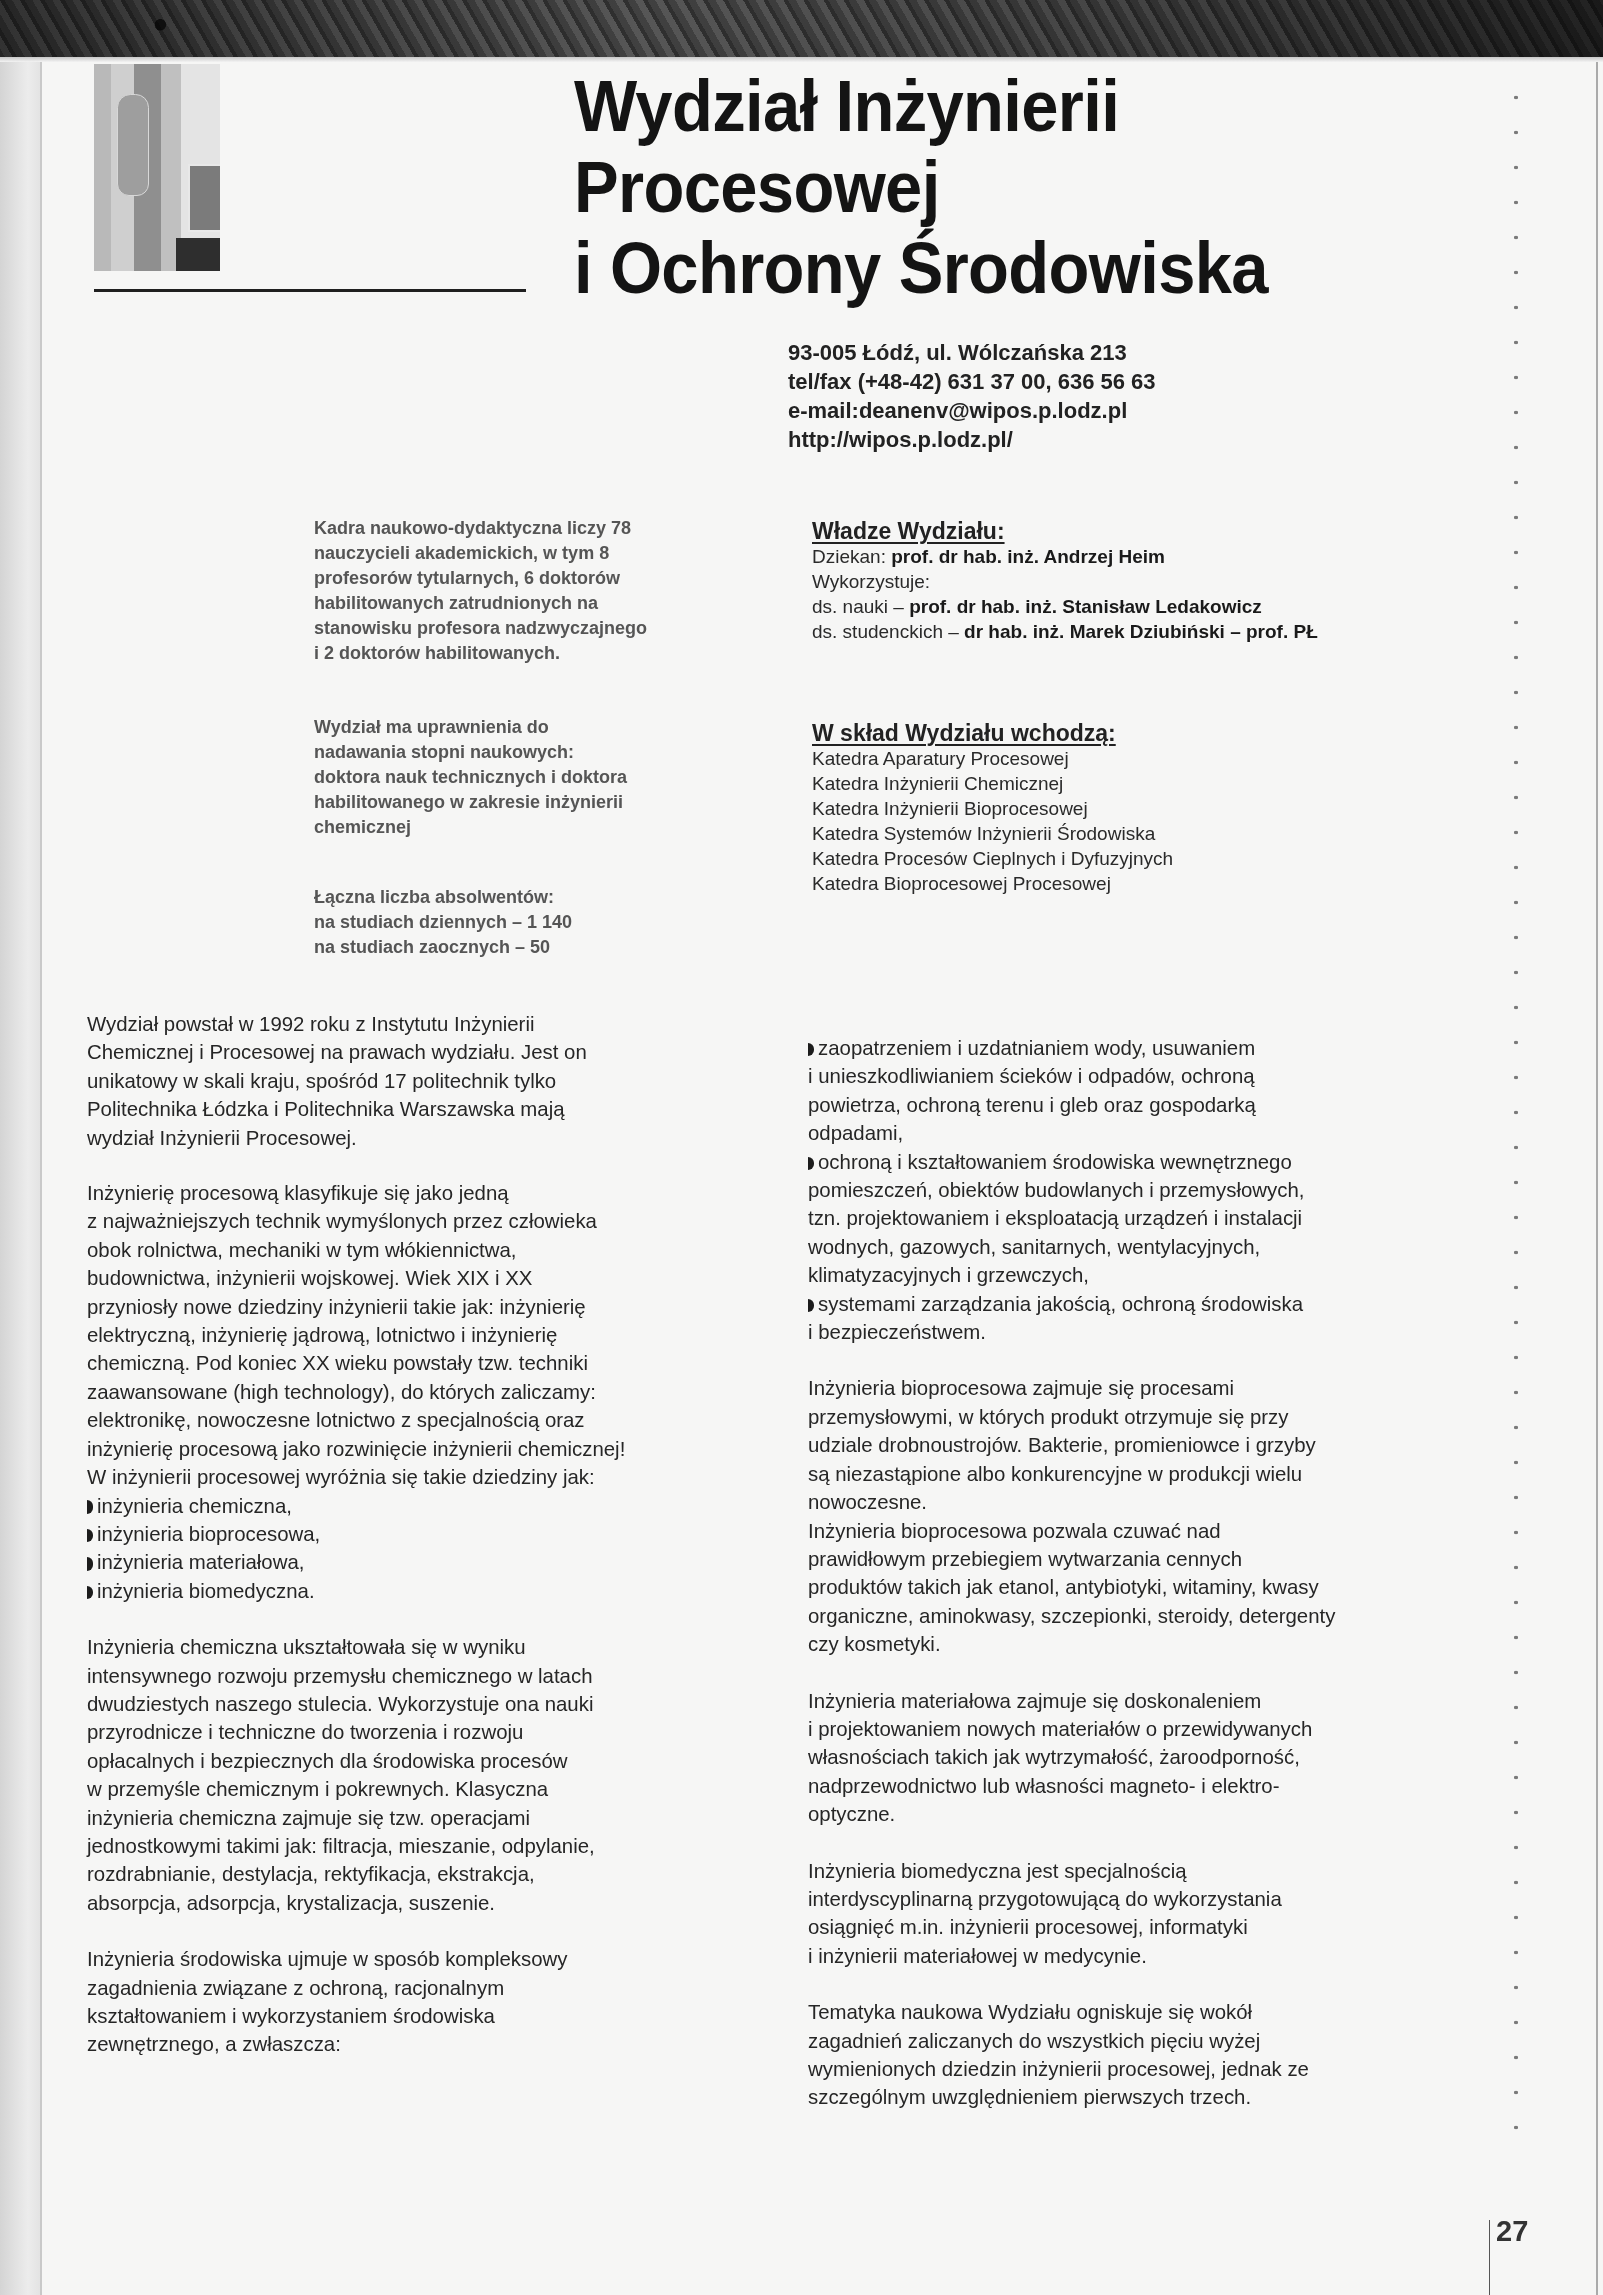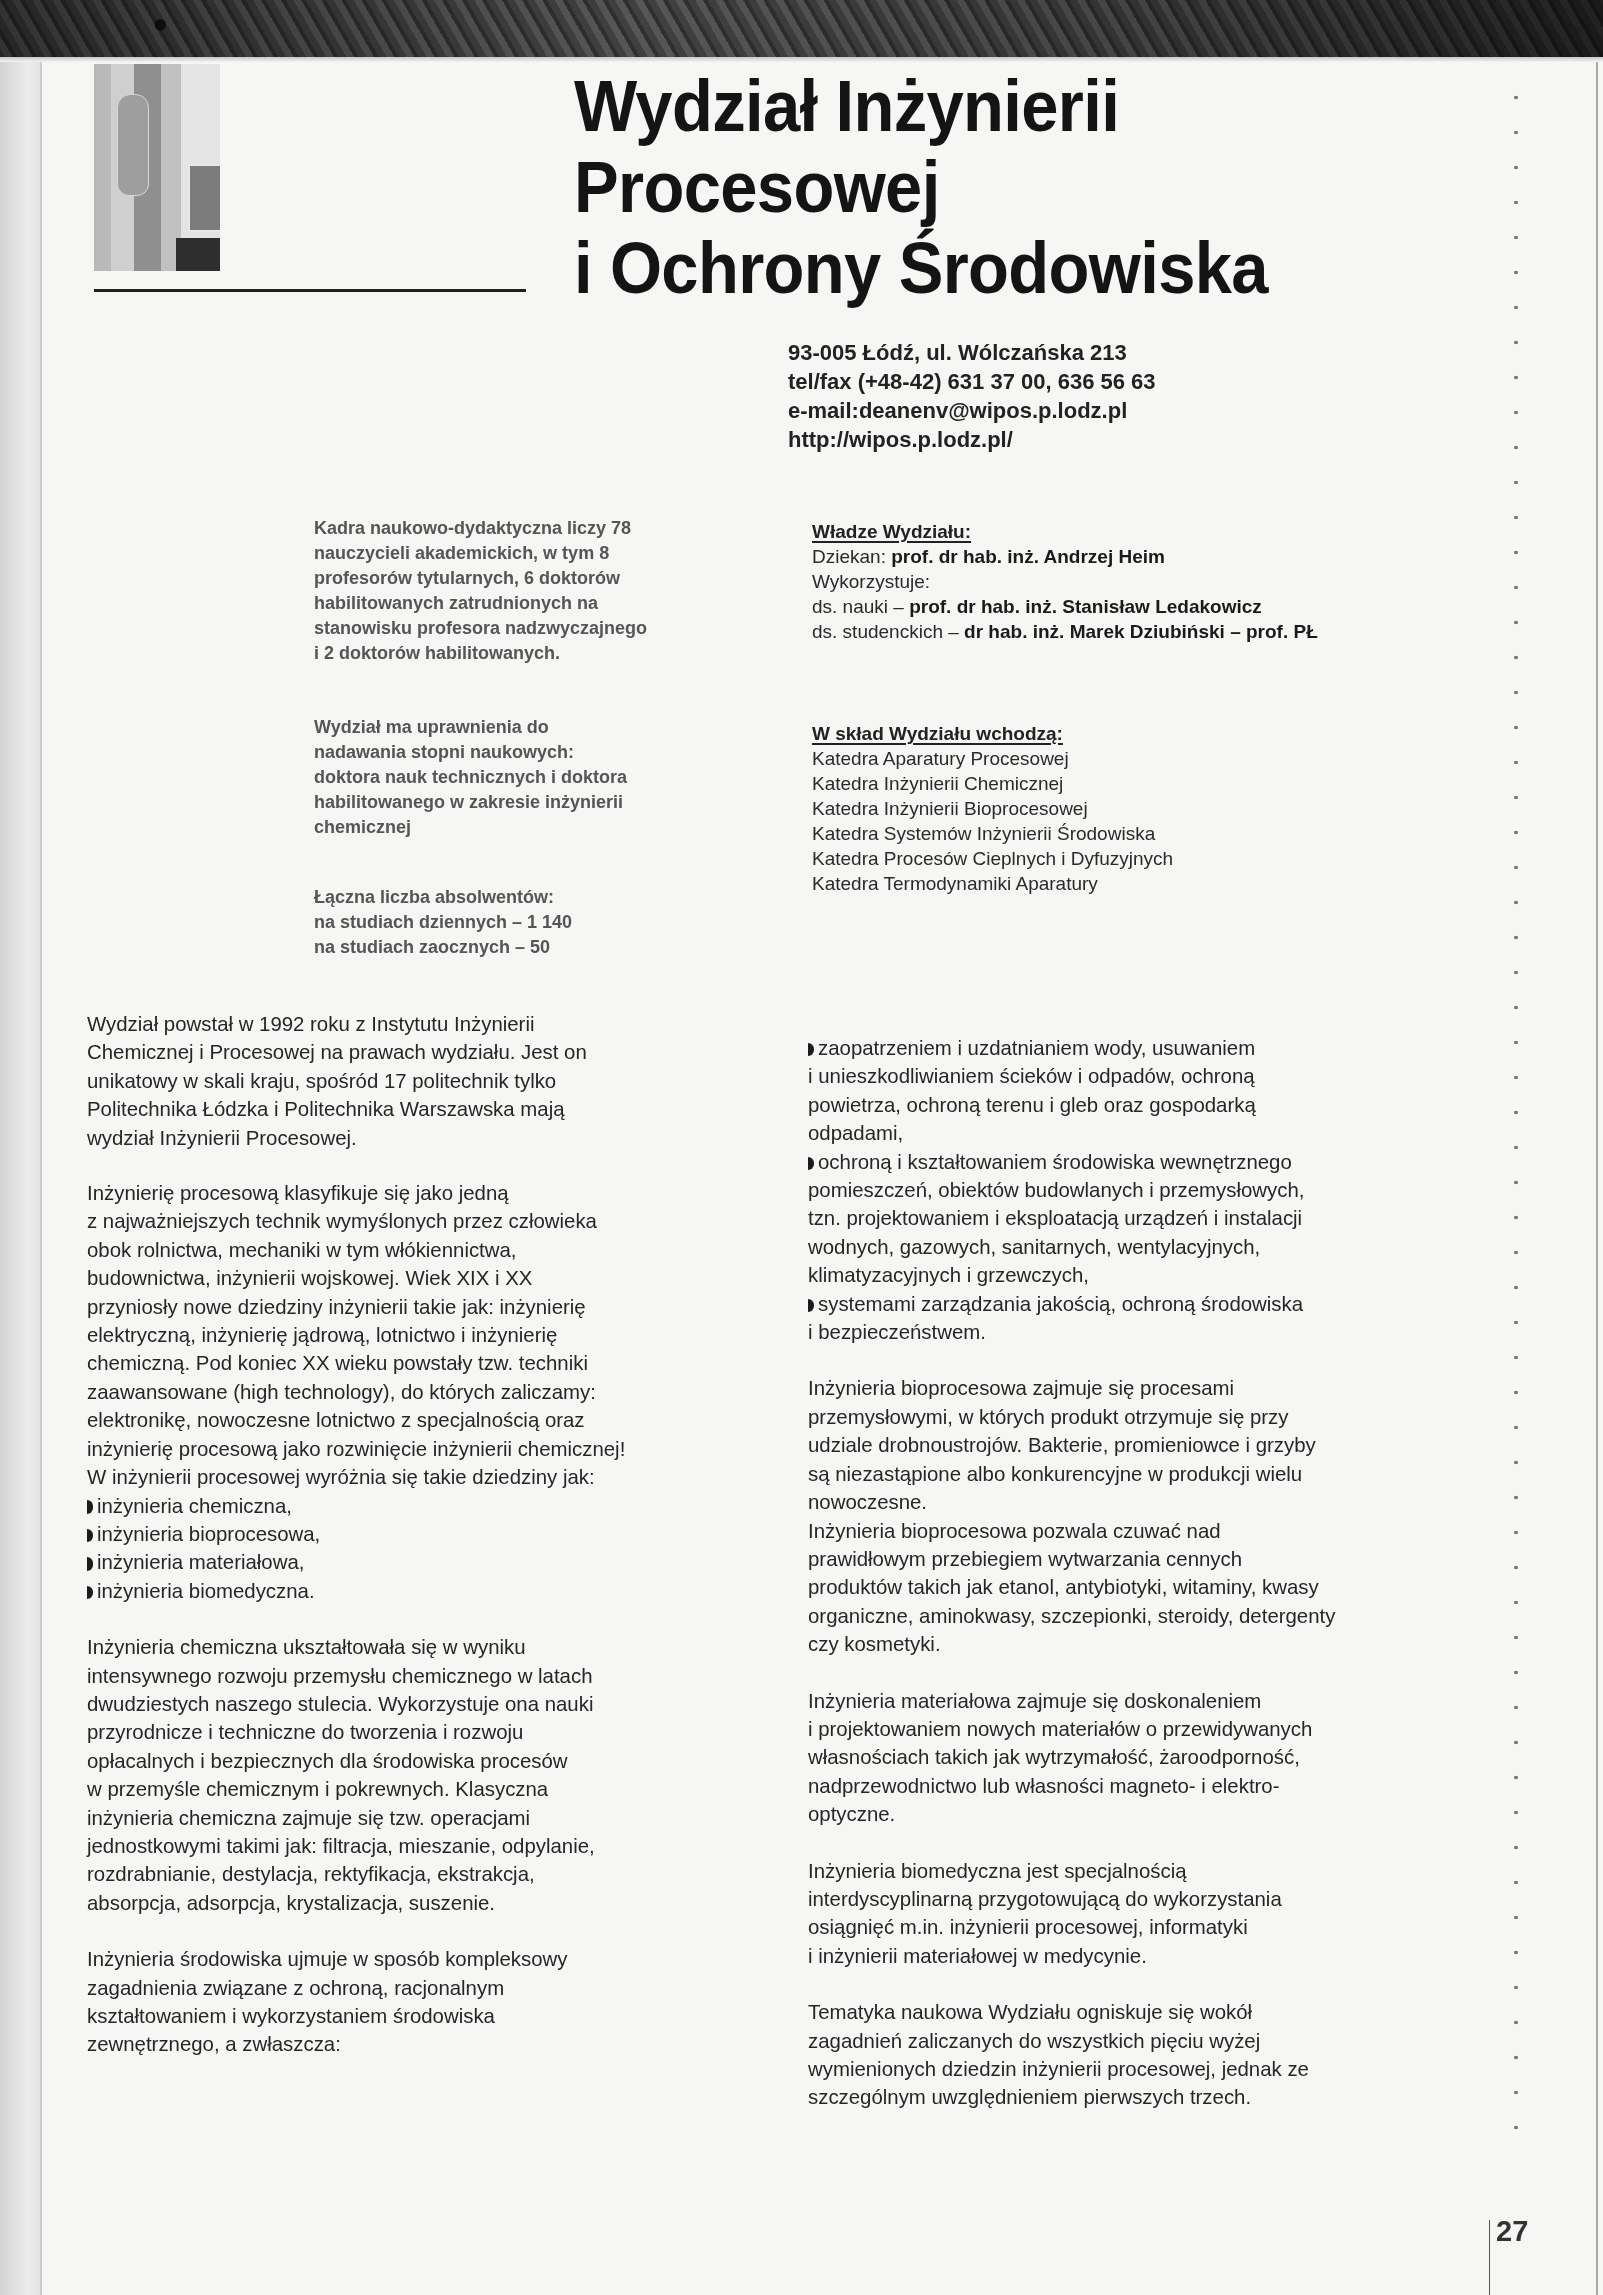--- a/index.html
+++ b/index.html
@@ -78,21 +78,21 @@
     .stats-2 { top: 715px; }
     .stats-3 { top: 885px; }
 
     .contact {
       position: absolute; left: 788px; top: 338px;
       font-weight: 700; font-size: 22px; line-height: 29px; color: #222;
     }
     .contact div { white-space: nowrap; }
 
     .block-heading {
-      font-weight: 700; font-size: 19px; text-decoration: underline; text-decoration-thickness: 2px;
+      font-weight: 700; font-size: 23px; text-decoration: underline; text-decoration-thickness: 2px;
       text-underline-offset: 2.7px; margin: 0; color: #222;
     }
     .authorities {
       position: absolute; left: 812px; top: 519px;
       font-size: 19px; line-height: 25px; color: #2a2a2a;
     }
     .authorities div { white-space: nowrap; }
     .authorities b { font-weight: 700; color: #1a1a1a; }
     .departments {
       position: absolute; left: 812px; top: 721px;
@@ -173,21 +173,21 @@
   <div><span>ds. studenckich – </span><b>dr hab. inż. Marek Dziubiński – prof. PŁ</b></div>
 </div>
 
 <div class="departments">
   <h3 class="block-heading">W skład Wydziału wchodzą:</h3>
   <div>Katedra Aparatury Procesowej</div>
   <div>Katedra Inżynierii Chemicznej</div>
   <div>Katedra Inżynierii Bioprocesowej</div>
   <div>Katedra Systemów Inżynierii Środowiska</div>
   <div>Katedra Procesów Cieplnych i Dyfuzyjnych</div>
-  <div>Katedra Termodynamiki Aparatury</div>
+  <div>Katedra Bioprocesowej Procesowej</div>
 </div>
 
 <div class="body-col left-col">
   <p class="p1">
     <span class="line">Wydział powstał w 1992 roku z Instytutu Inżynierii</span>
     <span class="line">Chemicznej i Procesowej na prawach wydziału. Jest on</span>
     <span class="line">unikatowy w skali kraju, spośród 17 politechnik tylko</span>
     <span class="line">Politechnika Łódzka i Politechnika Warszawska mają</span>
     <span class="line">wydział Inżynierii Procesowej.</span>
   </p>

